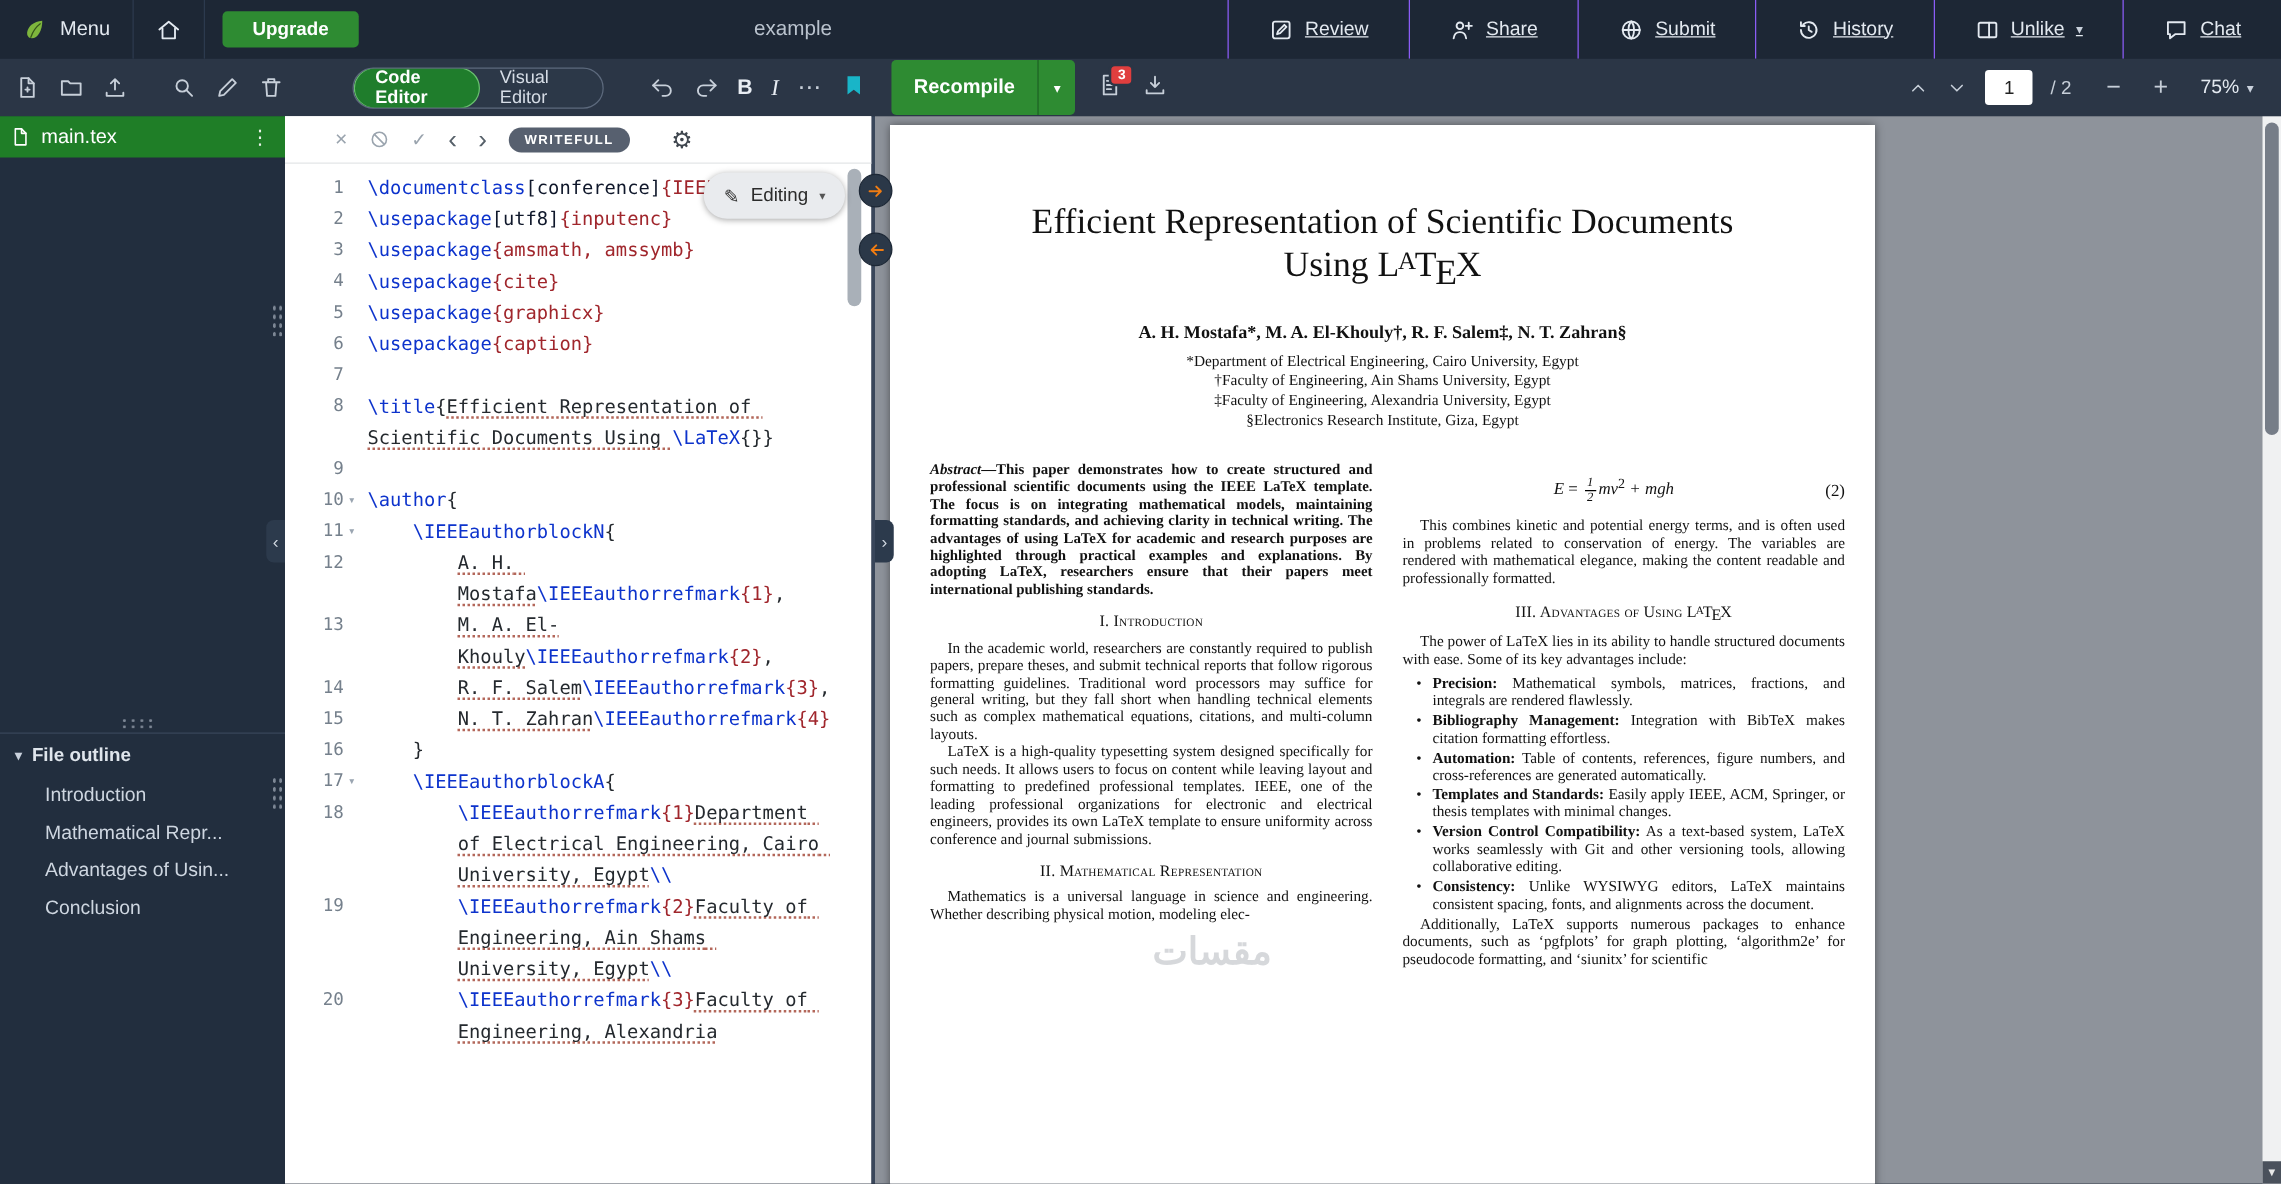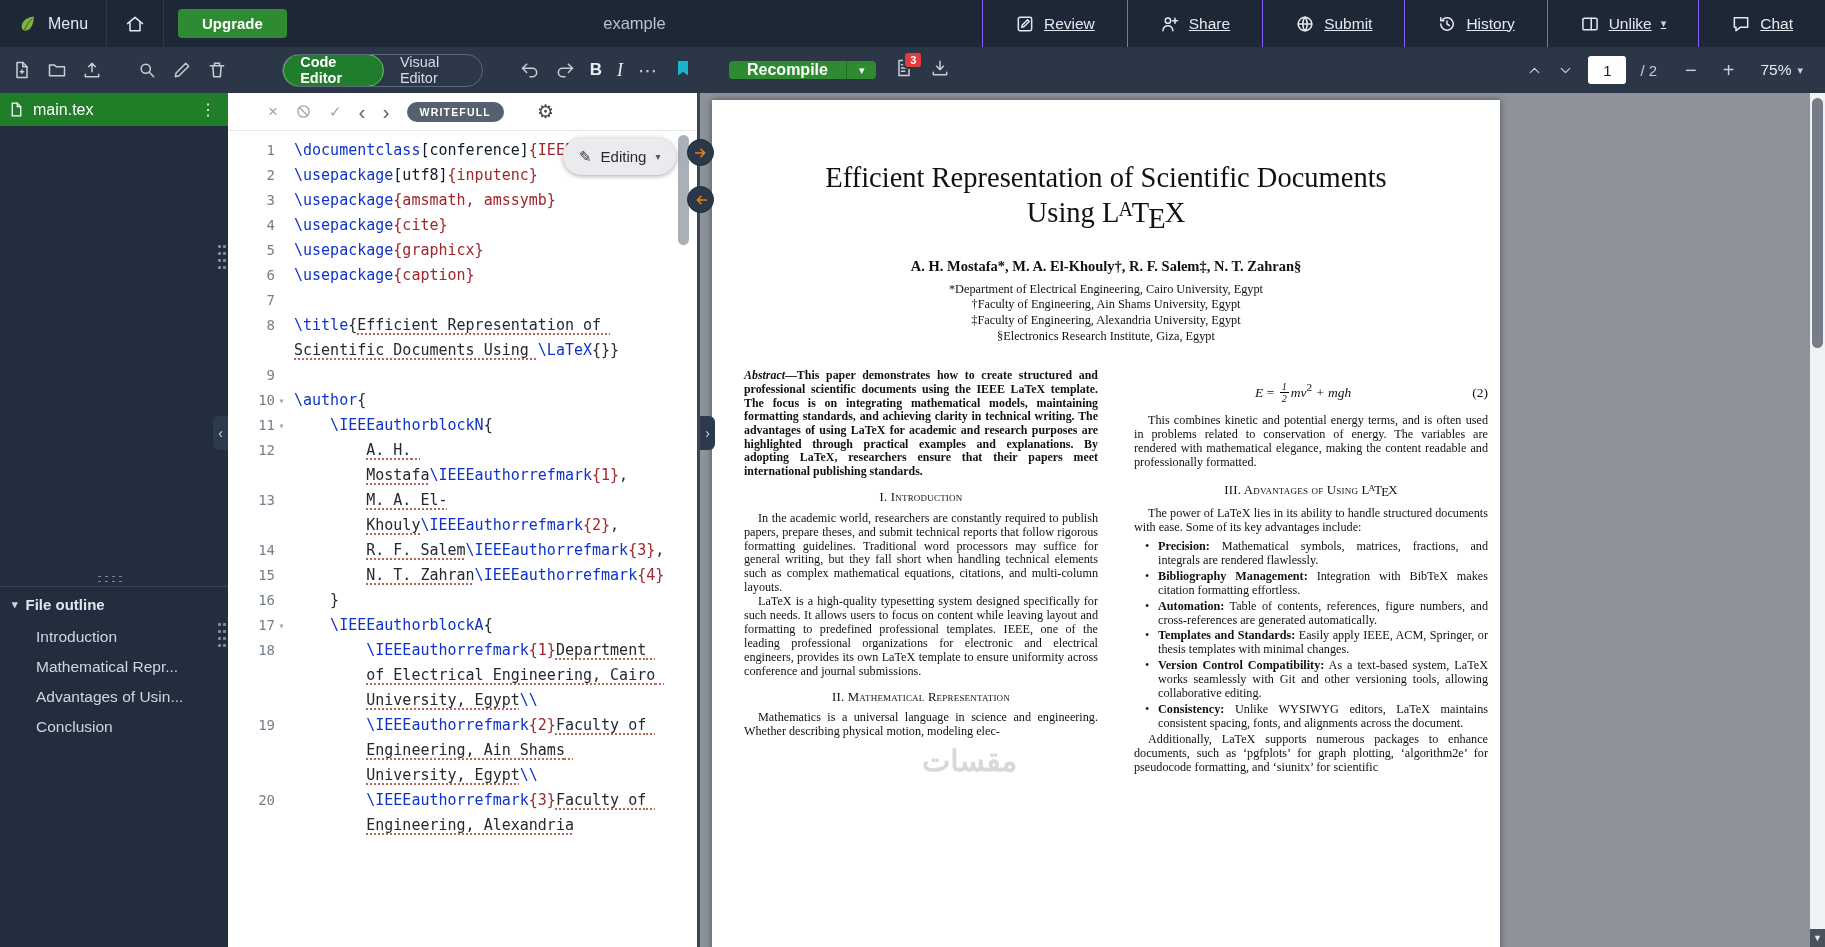--- a/index.html
+++ b/index.html
@@ -31,21 +31,21 @@
   .toggle { margin-left:40px; display:flex; align-items:center; height:33px; border:1px solid #5d6a7d; border-radius:17px; overflow:hidden; background:#33405233; }
   .tg-active { height:33px; display:flex; align-items:center; padding:0 16px; background:#1f7d2c; border:1px solid #69c06f;
     border-radius:17px; color:#fff; font-weight:bold; font-size:14.5px; cursor:pointer; }
   .tg-inactive { padding:0 16px; color:#d6dde6; font-size:14.5px; cursor:pointer; }
   .fmt-b { font-weight:bold; font-size:17px; color:#e8edf3; cursor:pointer; }
   .fmt-i { font-style:italic; font-family:"Liberation Serif",serif; font-size:18px; color:#e8edf3; cursor:pointer; }
   .ellip { font-size:19px; color:#c7cfd9; cursor:pointer; letter-spacing:1px; }
   .wf-mini { margin-left:auto; margin-right:10px; cursor:pointer; }
 
   .b2-right { flex:1; display:flex; align-items:center; }
-  .recompile { margin-left:26px; display:flex; align-items:stretch; height:18px; border-radius:4px; overflow:hidden; cursor:pointer; }
+  .recompile { margin-left:10px; display:flex; align-items:stretch; height:44px; border-radius:4px; overflow:hidden; cursor:pointer; }
   .rc-main { background:#2e8b32; color:#fff; font-weight:bold; font-size:16px; display:flex; align-items:center; padding:0 18px; }
   .rc-caret { background:#2e8b32; border-left:1px solid #1e6b22; display:flex; align-items:center; padding:0 12px; color:#fff; font-size:11px; }
   .logs { position:relative; margin-left:18px; cursor:pointer; color:#c7cfd9; }
   .badge { position:absolute; top:-7px; right:-9px; background:#e03e3e; color:#fff; font-size:11px; font-weight:bold;
     padding:1px 5px; border-radius:5px; border:2px solid #2b3646; }
   .dl { margin-left:16px; cursor:pointer; color:#c7cfd9; }
   .spacer { flex:1; }
   .pager { display:flex; align-items:center; gap:14px; }
   .page-input { width:38px; height:28px; border:none; border-radius:3px; text-align:center; font-size:15px; color:#222; background:#fff; }
   .page-total { color:#c7cfd9; font-size:15px; }
@@ -109,21 +109,21 @@
   .dots-h { position:absolute; width:28px; height:9px; z-index:35;
     background-image:radial-gradient(#7d8795 1.2px, transparent 1.4px); background-size:7px 5px; }
 
   
   .pdf-pane { flex:1; position:relative; background:#8e939b; overflow:hidden; }
   .pdf-page { position:absolute; left:12px; top:7px; width:788px; height:1300px; background:#fff;
     box-shadow:0 0 7px rgba(0,0,0,.45); font-family:"Liberation Serif", serif; color:#111; }
   .p-title { text-align:center; font-size:28.5px; line-height:1.23; margin-top:60px; }
   .p-authors { text-align:center; font-size:14.5px; font-weight:600; margin-top:22px; }
   .p-affil { text-align:center; font-size:12.3px; line-height:15.6px; margin-top:7px; }
-  .pdf-cols { display:flex; gap:36px; padding:0 32px; margin-top:25px; }
+  .pdf-cols { display:flex; gap:24px; padding:0 32px; margin-top:25px; }
   .pcol { width:354px; flex:none; text-align:justify; font-size:12.2px; line-height:13.9px; }
   .abstract { font-weight:bold; font-size:11.9px; line-height:13.7px; }
   .abstract i { font-style:italic; }
   .sec-head { text-align:center; font-variant:small-caps; font-size:12.8px; font-weight:normal; margin:12px 0 7px; letter-spacing:.2px; }
   .para { text-indent:14px; }
   .eqrow { display:flex; align-items:center; margin:12px 0 10px; font-size:13.5px; }
   .eq { flex:1; text-align:center; }
   .eq i { font-family:"Liberation Serif",serif; }
   .frac { display:inline-block; vertical-align:-0.55em; text-align:center; font-size:75%; line-height:1.1; font-style:italic; margin:0 2px; }
   .frac span { display:block; padding:0 2px; }

